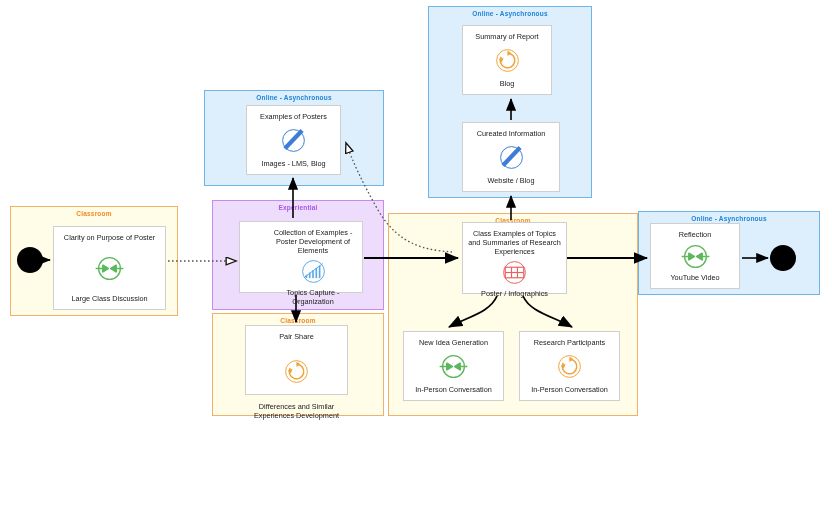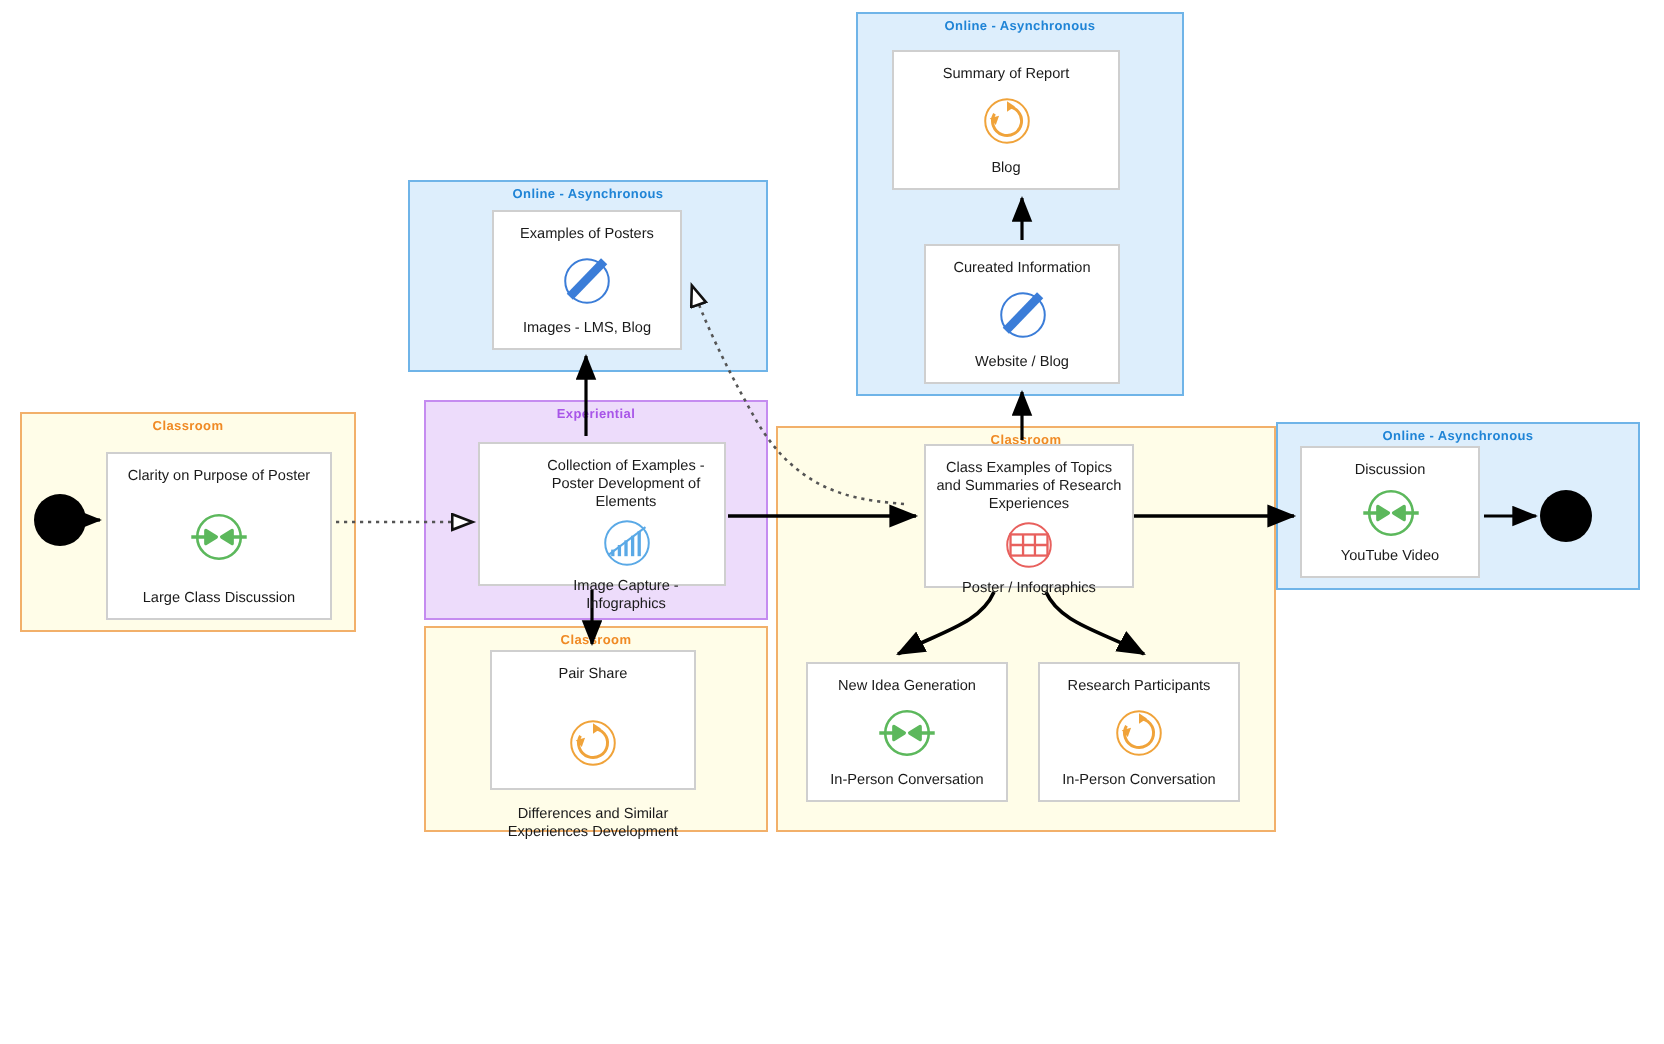--- a/index.html
+++ b/index.html
@@ -153,35 +153,35 @@
           <svg viewBox="0 0 100 100" width="33" height="33">
             <circle cx="50" cy="50" r="33" fill="none" stroke="#5aa9e6" stroke-width="3"></circle>
             <path d="M22,68 L78,26" stroke="#5aa9e6" stroke-width="3"></path>
             <rect x="26" y="60" width="5" height="10" fill="#5aa9e6"></rect>
             <rect x="36" y="53" width="5" height="17" fill="#5aa9e6"></rect>
             <rect x="46" y="46" width="5" height="24" fill="#5aa9e6"></rect>
             <rect x="56" y="39" width="5" height="31" fill="#5aa9e6"></rect>
             <rect x="66" y="32" width="5" height="38" fill="#5aa9e6"></rect>
           </svg>
         </div>
-        <div class="sub">Image Capture - Infographics</div>
+        <div class="sub">Topics Capture - Organization</div>
       </div>
       <div class="node" style="left: 245px; top: 325px; width: 103px; height: 70px; gap: 14px;">
         <div class="title">Pair Share</div>
         <div class="icon-wrap">
           <svg viewBox="0 0 100 100" width="33" height="33">
             <circle cx="50" cy="50" r="33" fill="none" stroke="#f0a33a" stroke-width="3"></circle>
             <path d="M50,28 A22,22 0 1 1 31,39" fill="none" stroke="#f0a33a" stroke-width="4.5"></path>
             <path d="M50,20 L50,36 L62,28 Z" fill="#f0a33a"></path>
             <path d="M24,46 L38,42 L33,56 Z" fill="#f0a33a"></path>
           </svg>
         </div>
         <div class="sub">Differences and Similar Experiences Development</div>
       </div>
-      <div class="node" style="left: 446px; top: 25px; width: 114px; height: 70px;">
+      <div class="node" style="left: 462px; top: 25px; width: 90px; height: 70px;">
         <div class="title">Summary of Report</div>
         <div class="icon-wrap">
           <svg viewBox="0 0 100 100" width="33" height="33">
             <circle cx="50" cy="50" r="33" fill="none" stroke="#f0a33a" stroke-width="3"></circle>
             <path d="M50,28 A22,22 0 1 1 31,39" fill="none" stroke="#f0a33a" stroke-width="4.5"></path>
             <path d="M50,20 L50,36 L62,28 Z" fill="#f0a33a"></path>
             <path d="M24,46 L38,42 L33,56 Z" fill="#f0a33a"></path>
           </svg>
         </div>
         <div class="sub">Blog</div>
@@ -226,21 +226,21 @@
           <svg viewBox="0 0 100 100" width="33" height="33">
             <circle cx="50" cy="50" r="33" fill="none" stroke="#f0a33a" stroke-width="3"></circle>
             <path d="M50,28 A22,22 0 1 1 31,39" fill="none" stroke="#f0a33a" stroke-width="4.5"></path>
             <path d="M50,20 L50,36 L62,28 Z" fill="#f0a33a"></path>
             <path d="M24,46 L38,42 L33,56 Z" fill="#f0a33a"></path>
           </svg>
         </div>
         <div class="sub">In-Person Conversation</div>
       </div>
       <div class="node" style="left: 650px; top: 223px; width: 90px; height: 66px;">
-        <div class="title">Discussion</div>
+        <div class="title">Reflection</div>
         <div class="icon-wrap">
           <svg viewBox="0 0 100 100" width="33" height="33">
             <circle cx="50" cy="50" r="33" fill="none" stroke="#5cb85c" stroke-width="4"></circle>
             <path d="M8,50 L36,50 M30,40 L46,50 L30,60 Z" fill="#5cb85c" stroke="#5cb85c" stroke-width="5" stroke-linejoin="round"></path>
             <path d="M92,50 L64,50 M70,40 L54,50 L70,60 Z" fill="#5cb85c" stroke="#5cb85c" stroke-width="5" stroke-linejoin="round"></path>
           </svg>
         </div>
         <div class="sub">YouTube Video</div>
       </div>
     </div>

